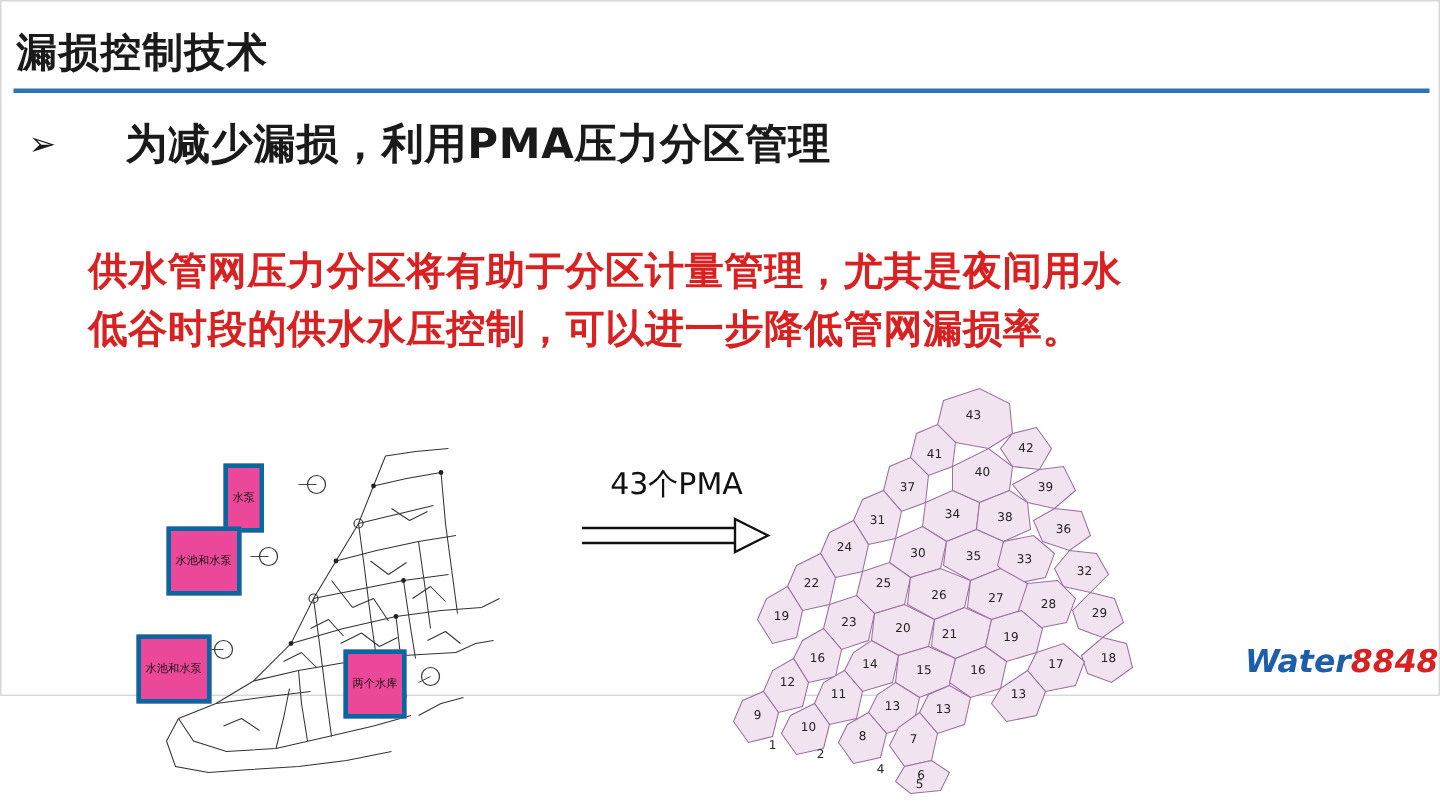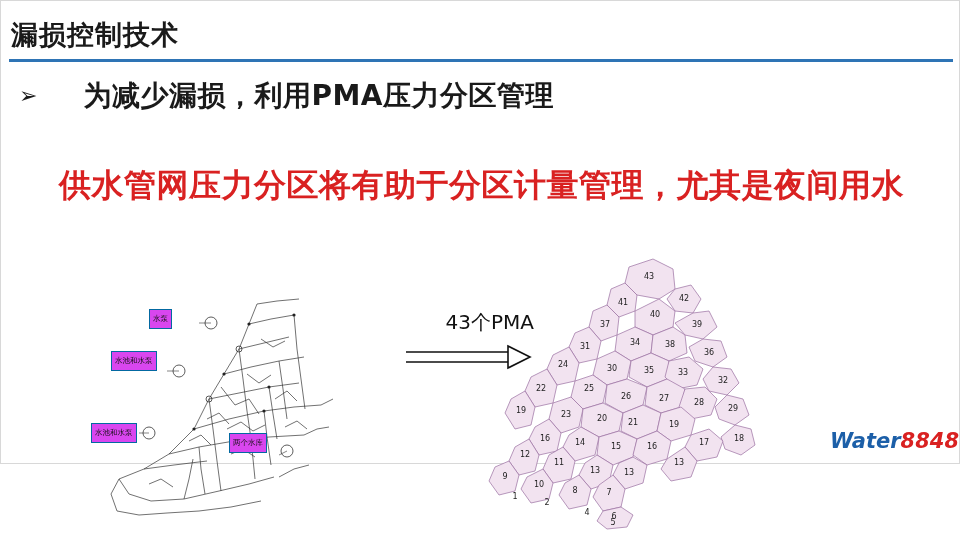--- a/index.html
+++ b/index.html
@@ -61,21 +61,21 @@
     font-family: "DejaVu Sans", "Liberation Sans", sans-serif;
     letter-spacing: 0.5px;
     margin-left: 28px;
   }
   
   .redpara {
     position: absolute;
     left: 58px;
     top: 160px;
     width: 870px;
-    font-size: 32px;
+    font-size: 26px;
     font-weight: bold;
     color: #d92121;
     line-height: 1.5;
     font-family: Liberation Sans, sans-serif;
     letter-spacing: 0.5px;
   }
   
   .fig-left {
     position: absolute;
     left: 88px;
@@ -85,38 +85,38 @@
   }
   .fig-right {
     position: absolute;
     left: 476px;
     top: 248px;
     width: 300px;
     height: 285px;
   }
   .arrow-block {
     position: absolute;
-    left: 403px;
+    left: 385px;
     top: 308px;
     width: 130px;
-    text-align: right;
+    text-align: center;
   }
   .arrow-label {
     font-size: 20px;
     color: #111;
     font-family: "DejaVu Sans", "Liberation Sans", sans-serif;
     margin-bottom: 8px;
   }
   .fig-caption-box {
     position: absolute;
-    border: 1px solid #0369a1;
-    background: #d946ef;
+    border: 3px solid #0369a1;
+    background: #ec4899;
     font-size: 7.5px;
     color: #111;
-    padding: 4px 3px;
+    padding: 15px 3px;
     white-space: nowrap;
     font-family: "DejaVu Sans", "Liberation Sans", sans-serif;
   }
   
   .watermark {
     position: absolute;
     right: 0;
     bottom: 10px;
     text-align: right;
     line-height: 1.15;
@@ -150,20 +150,21 @@
   <div class="title">漏损控制技术</div>
   <div class="title-rule"></div>
 
   <div class="bullet-row">
     <span class="bullet-arrow">➢</span>
     <span class="bullet-text">为减少漏损，利用PMA压力分区管理</span>
   </div>
 
   <div class="redpara">
     <div>供水管网压力分区将有助于分区计量管理，尤其是夜间用水</div>
+    <div>低谷时段的供水水压控制，可以进一步降低管网漏损率。</div>
   </div>
 
   <div class="fig-left">
     <svg width="260" height="240" viewBox="0 0 260 240">
       <g stroke="#333" stroke-width="0.7" fill="none">
 
         <path d="M30 200 L55 190 L80 175 L105 150 L120 120 L135 95 L150 70 L160 45 L168 25"></path>
         <path d="M30 200 L40 215 L62 222 L95 220 L130 212 L160 205 L185 198"></path>
         <path d="M105 150 L140 140 L175 132 L205 128 L232 126"></path>
         <path d="M120 120 L150 114 L180 108 L210 104"></path>

